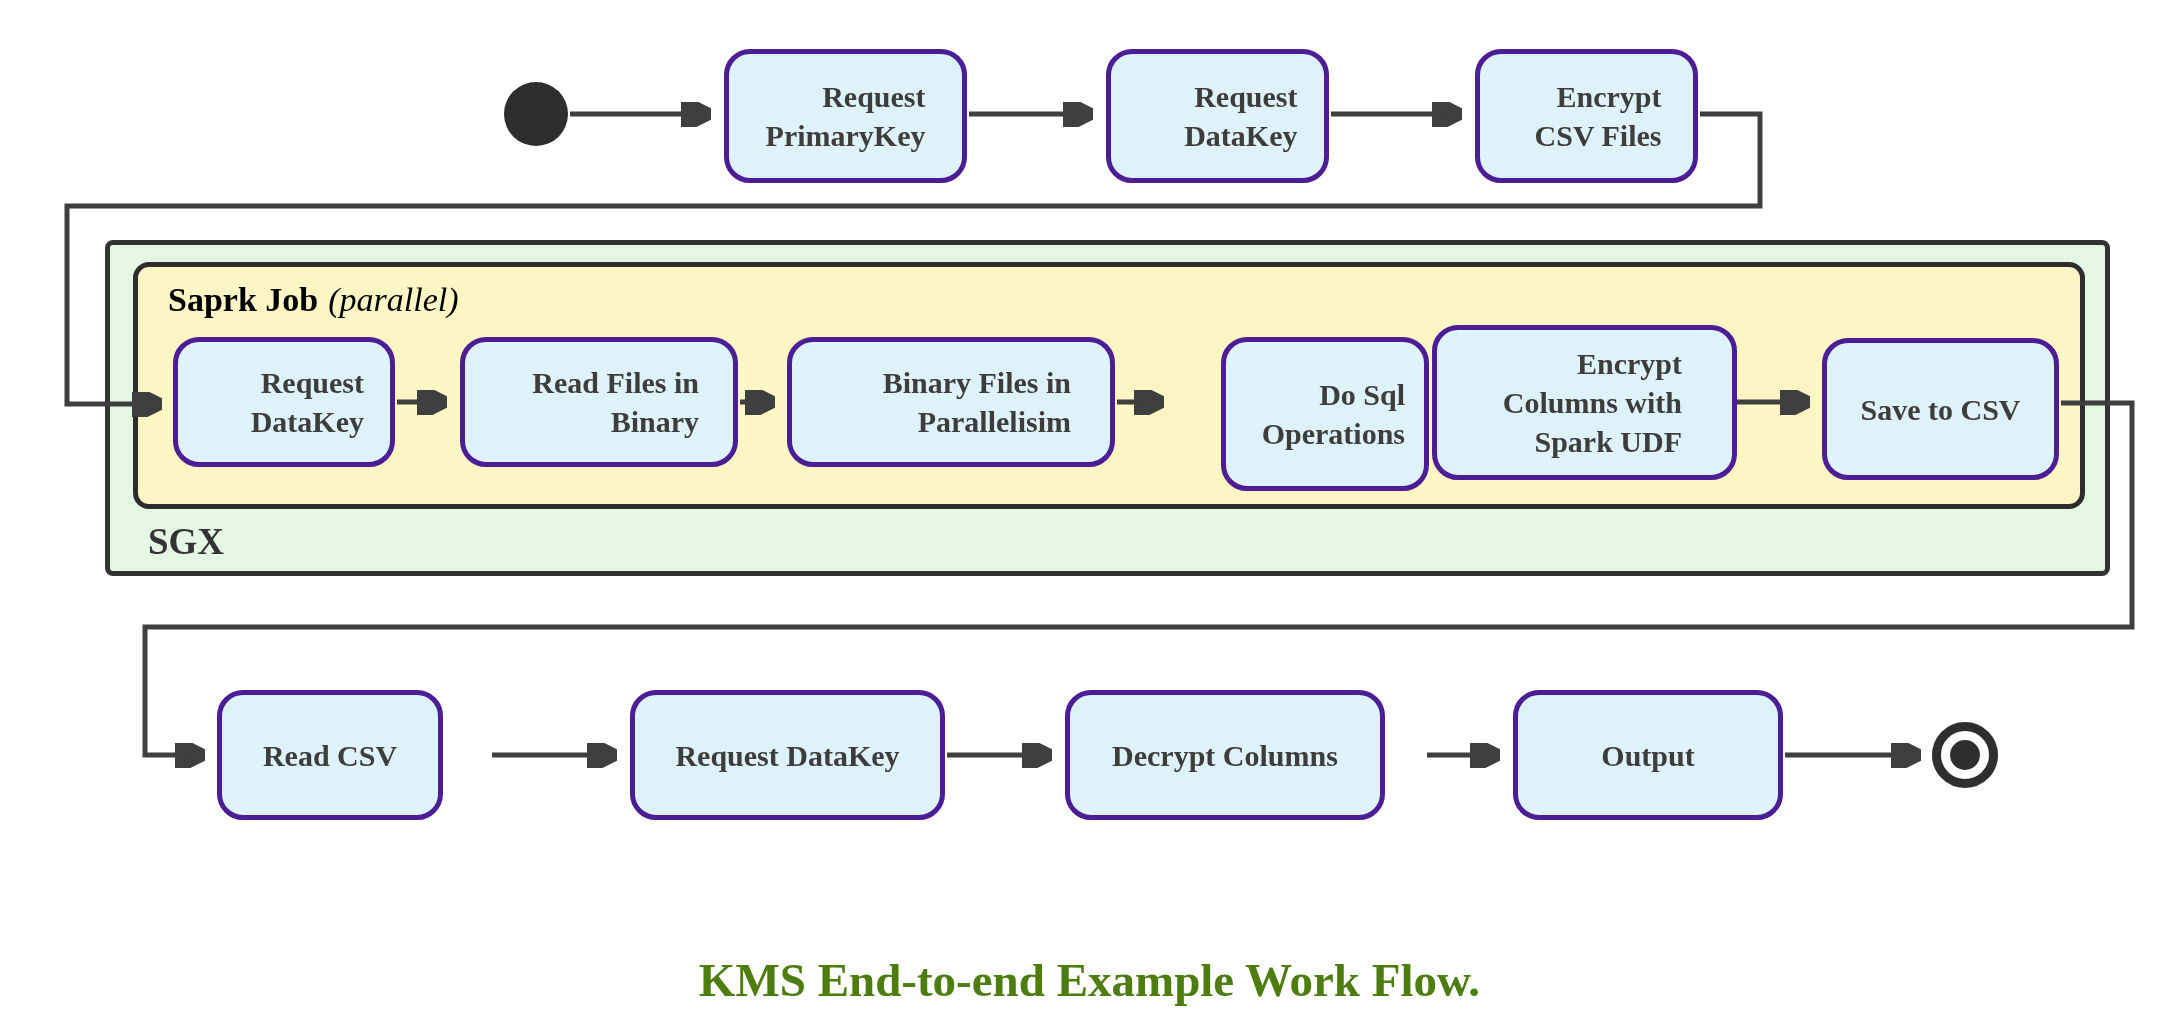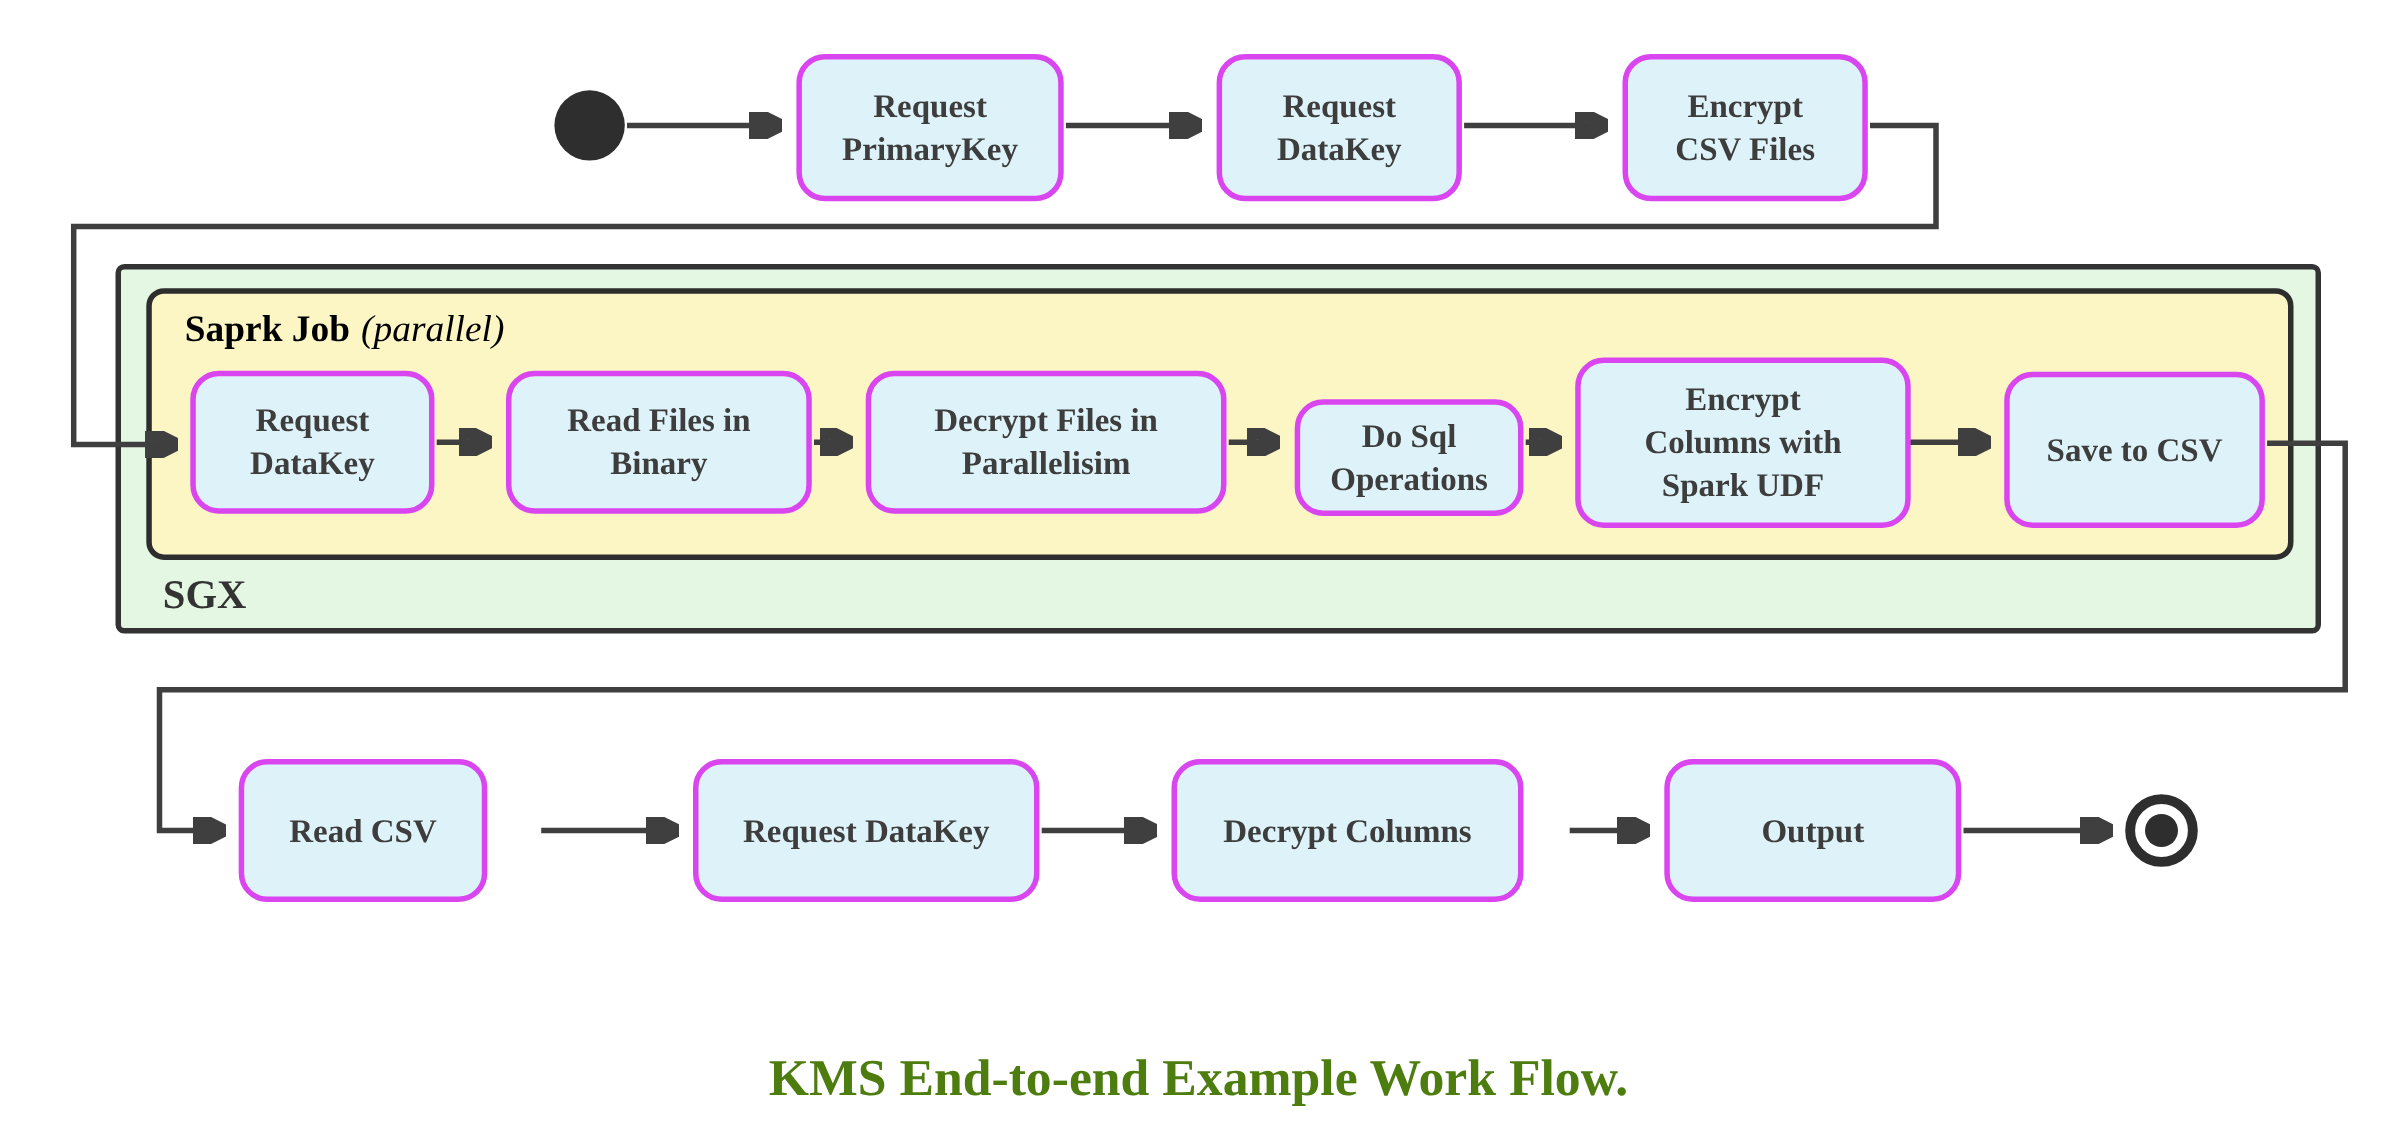--- a/index.html
+++ b/index.html
@@ -30,23 +30,23 @@
     position: absolute; left: 38px; bottom: 8px;
     font-size: 37px; font-weight: bold; color: #333333;
   }
   svg.edges {
     position: absolute; left: 0; top: 0; width: 2179px; height: 1036px;
     pointer-events: none;
   }
   svg.edges path { stroke: #3f3f3f; stroke-width: 5; fill: none; }
   .node {
     position: absolute; box-sizing: border-box;
-    background: #def3f9; border: 5px solid #d946ef; border-radius: 26px;
+    background: #def3f9; border: 5px solid #4c1d95; border-radius: 26px;
     display: flex; align-items: center; justify-content: center;
-    text-align: center; color: #3d3d3d;
+    text-align: right; color: #3d3d3d;
     font-weight: bold; font-size: 30px; line-height: 1.3;
   }
   .node .lbl { display: inline-block; }
   .w150 { max-width: 150px; }
   .w160 { max-width: 160px; }
   .w200 { max-width: 200px; }
   .w240 { max-width: 240px; }
   .w195 { max-width: 195px; }
   .start-node {
     position: absolute; left: 504px; top: 82px; width: 64px; height: 64px;
@@ -114,23 +114,23 @@
     <span class="lbl w150">Encrypt CSV Files</span>
   </div>
 
   <div class="node" style="left:173px; top:337px; width:222px; height:130px;">
     <span class="lbl w160">Request DataKey</span>
   </div>
   <div class="node" style="left:460px; top:337px; width:278px; height:130px;">
     <span class="lbl w200">Read Files in Binary</span>
   </div>
   <div class="node" style="left:787px; top:337px; width:328px; height:130px;">
-    <span class="lbl w240">Decrypt Files in Parallelisim</span>
+    <span class="lbl w240">Binary Files in Parallelisim</span>
   </div>
-  <div class="node" style="left:1177px; top:337px; width:208px; height:106px;margin-top:26px;">
+  <div class="node" style="left:1221px; top:337px; width:208px; height:154px;">
     <span class="lbl w160">Do Sql Operations</span>
   </div>
   <div class="node" style="left:1432px; top:325px; width:305px; height:155px;">
     <span class="lbl w195">Encrypt Columns with Spark UDF</span>
   </div>
   <div class="node" style="left:1822px; top:338px; width:237px; height:142px;">
     <span class="lbl">Save to CSV</span>
   </div>
 
   <div class="node" style="left:217px; top:690px; width:226px; height:130px;">

